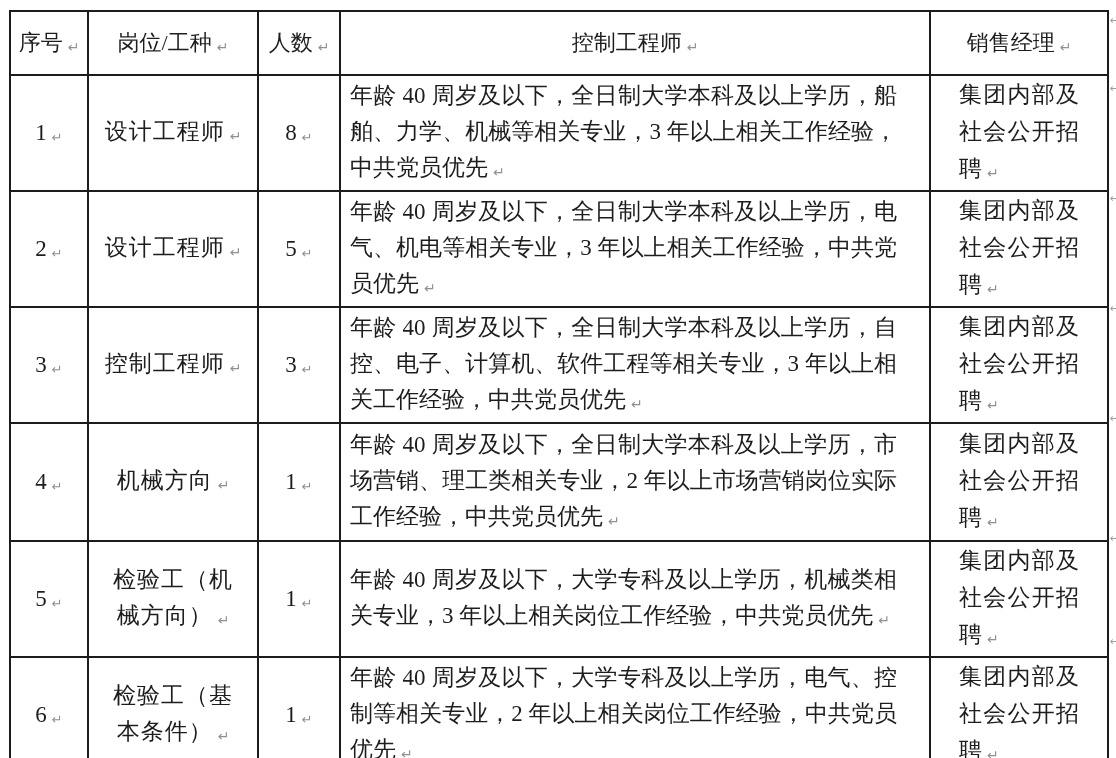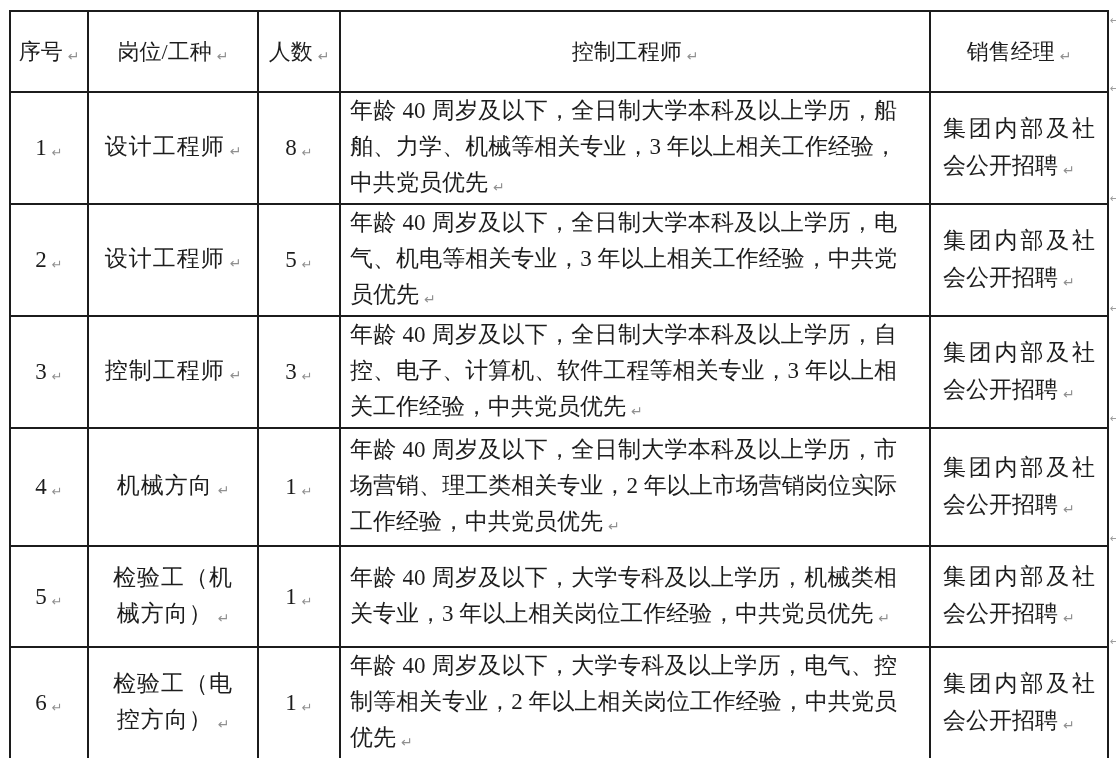--- a/index.html
+++ b/index.html
@@ -23,21 +23,21 @@
     width: 1098px;
     border-collapse: collapse;
     table-layout: fixed;
   }
   .doc-table th, .doc-table td {
     border: 2px solid #1c1c1c;
     vertical-align: middle;
     font-weight: normal;
     overflow: hidden;
   }
-  tr.r-head  { height: 81px;  }
+  tr.r-head  { height: 64px;  }
   tr.r-1     { height: 108px; }
   tr.r-2     { height: 108px; }
   tr.r-3     { height: 108px; }
   tr.r-4     { height: 118px; }
   tr.r-5     { height: 101px; }
   tr.r-6     { height: 111px; }
 
   .doc-table th {
     font-size: 22px;
     text-align: center;
@@ -60,21 +60,21 @@
     text-align-last: left;
     text-justify: inter-ideograph;
     line-height: 36px;
     padding: 0 32px 0 9px;
   }
   .c-src {
     text-align: justify;
     text-align-last: left;
     text-justify: inter-ideograph;
     line-height: 37px;
-    padding: 0 12px;
+    padding: 0 28px;
   }
   
   .pm {
     font-family: "DejaVu Sans", sans-serif;
     font-size: 14px;
     color: #909090;
     margin-left: 5px;
     position: relative;
     top: 2px;
     letter-spacing: 0;
@@ -148,21 +148,21 @@
       </tr>
       <tr class="r-5">
         <td class="c-no"><span>5</span><span class="pm">↵</span></td>
         <td class="c-pos"><span>检验工（机械方向）</span><span class="pm">↵</span></td>
         <td class="c-count"><span>1</span><span class="pm">↵</span></td>
         <td class="c-cond"><span>年龄 40 周岁及以下，大学专科及以上学历，机械类相关专业，3 年以上相关岗位工作经验，中共党员优先</span><span class="pm">↵</span></td>
         <td class="c-src"><span>集团内部及社会公开招聘</span><span class="pm">↵</span></td>
       </tr>
       <tr class="r-6">
         <td class="c-no"><span>6</span><span class="pm">↵</span></td>
-        <td class="c-pos"><span>检验工（电控方向）</span><span class="pm">↵</span></td>
+        <td class="c-pos"><span>检验工（基本条件）</span><span class="pm">↵</span></td>
         <td class="c-count"><span>1</span><span class="pm">↵</span></td>
         <td class="c-cond"><span>年龄 40 周岁及以下，大学专科及以上学历，电气、控制等相关专业，2 年以上相关岗位工作经验，中共党员优先</span><span class="pm">↵</span></td>
         <td class="c-src"><span>集团内部及社会公开招聘</span><span class="pm">↵</span></td>
       </tr>
     </tbody>
   </table>
 
   <span class="rowmark rm-0">↵</span>
   <span class="rowmark rm-1">↵</span>
   <span class="rowmark rm-2">↵</span>

